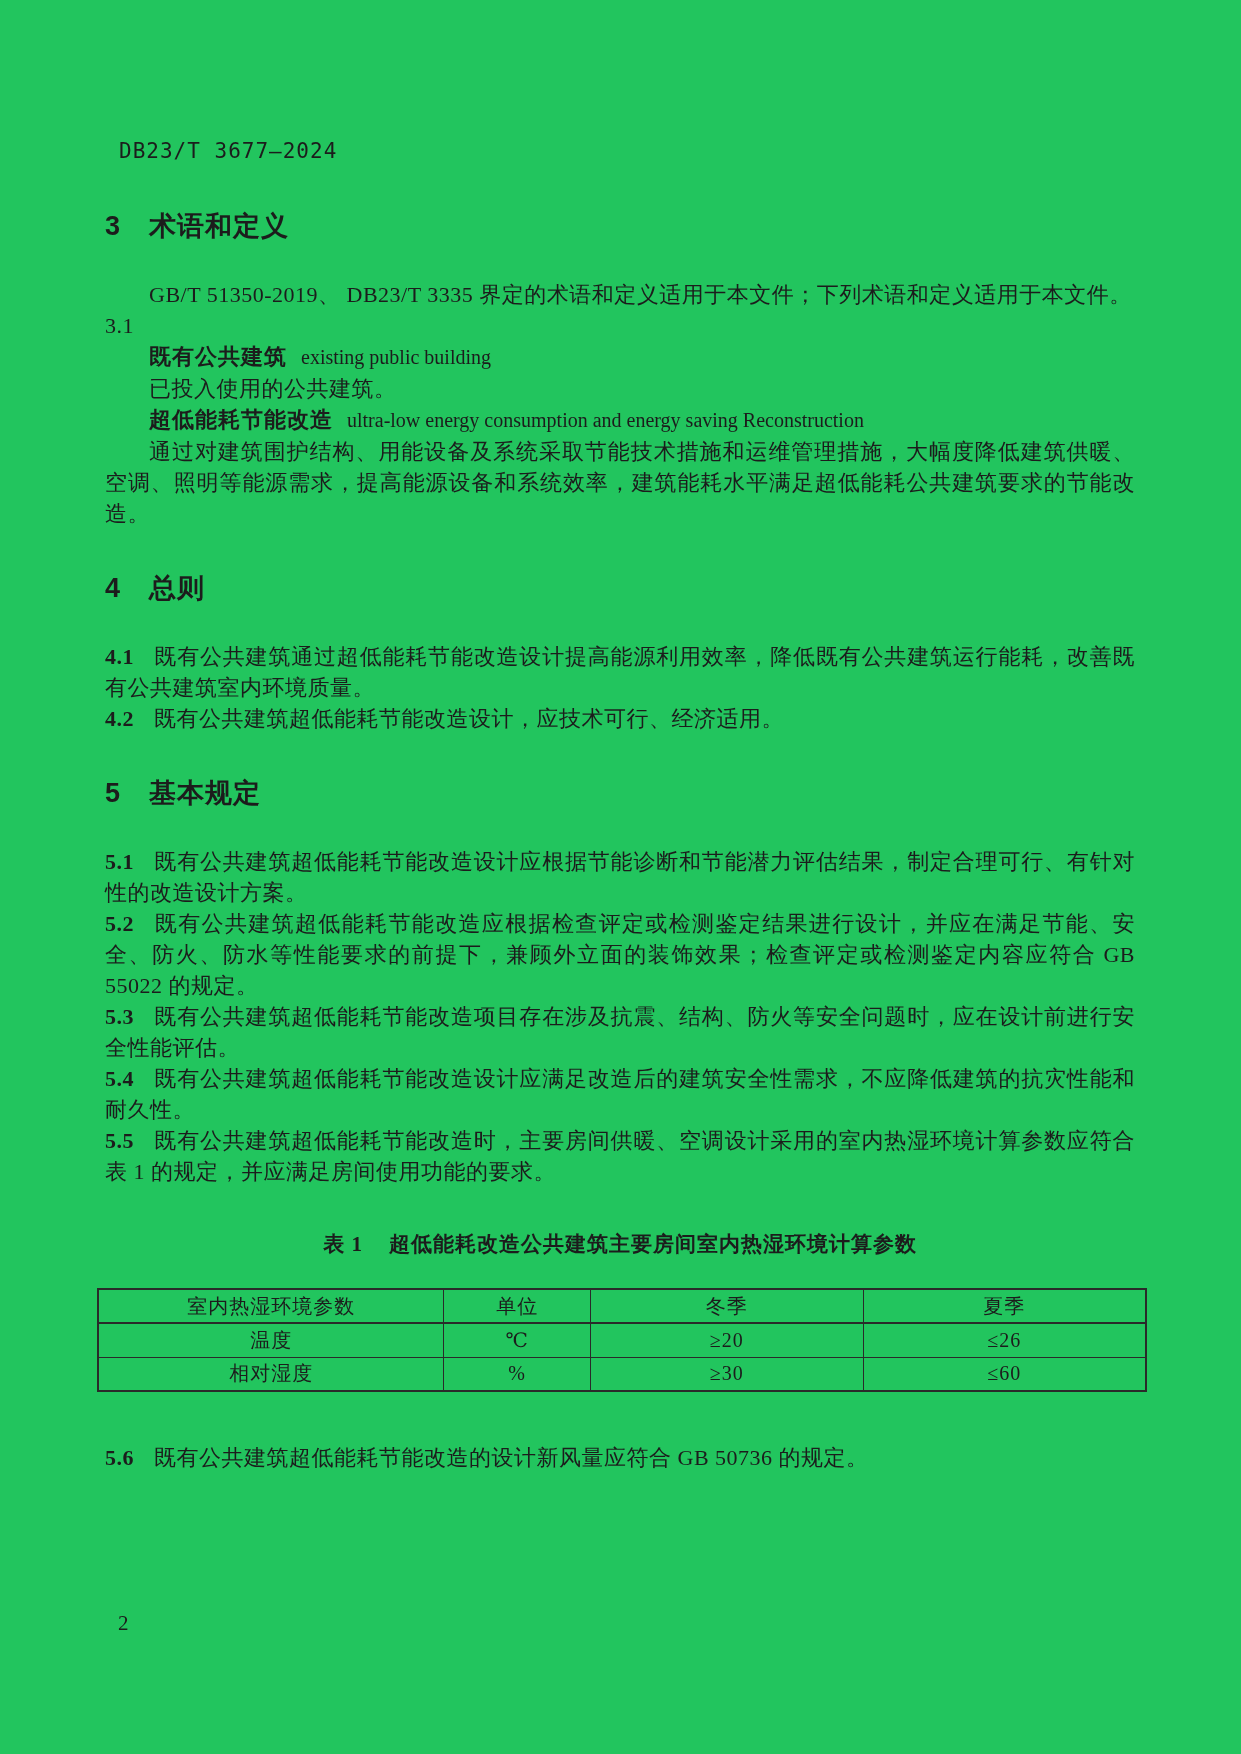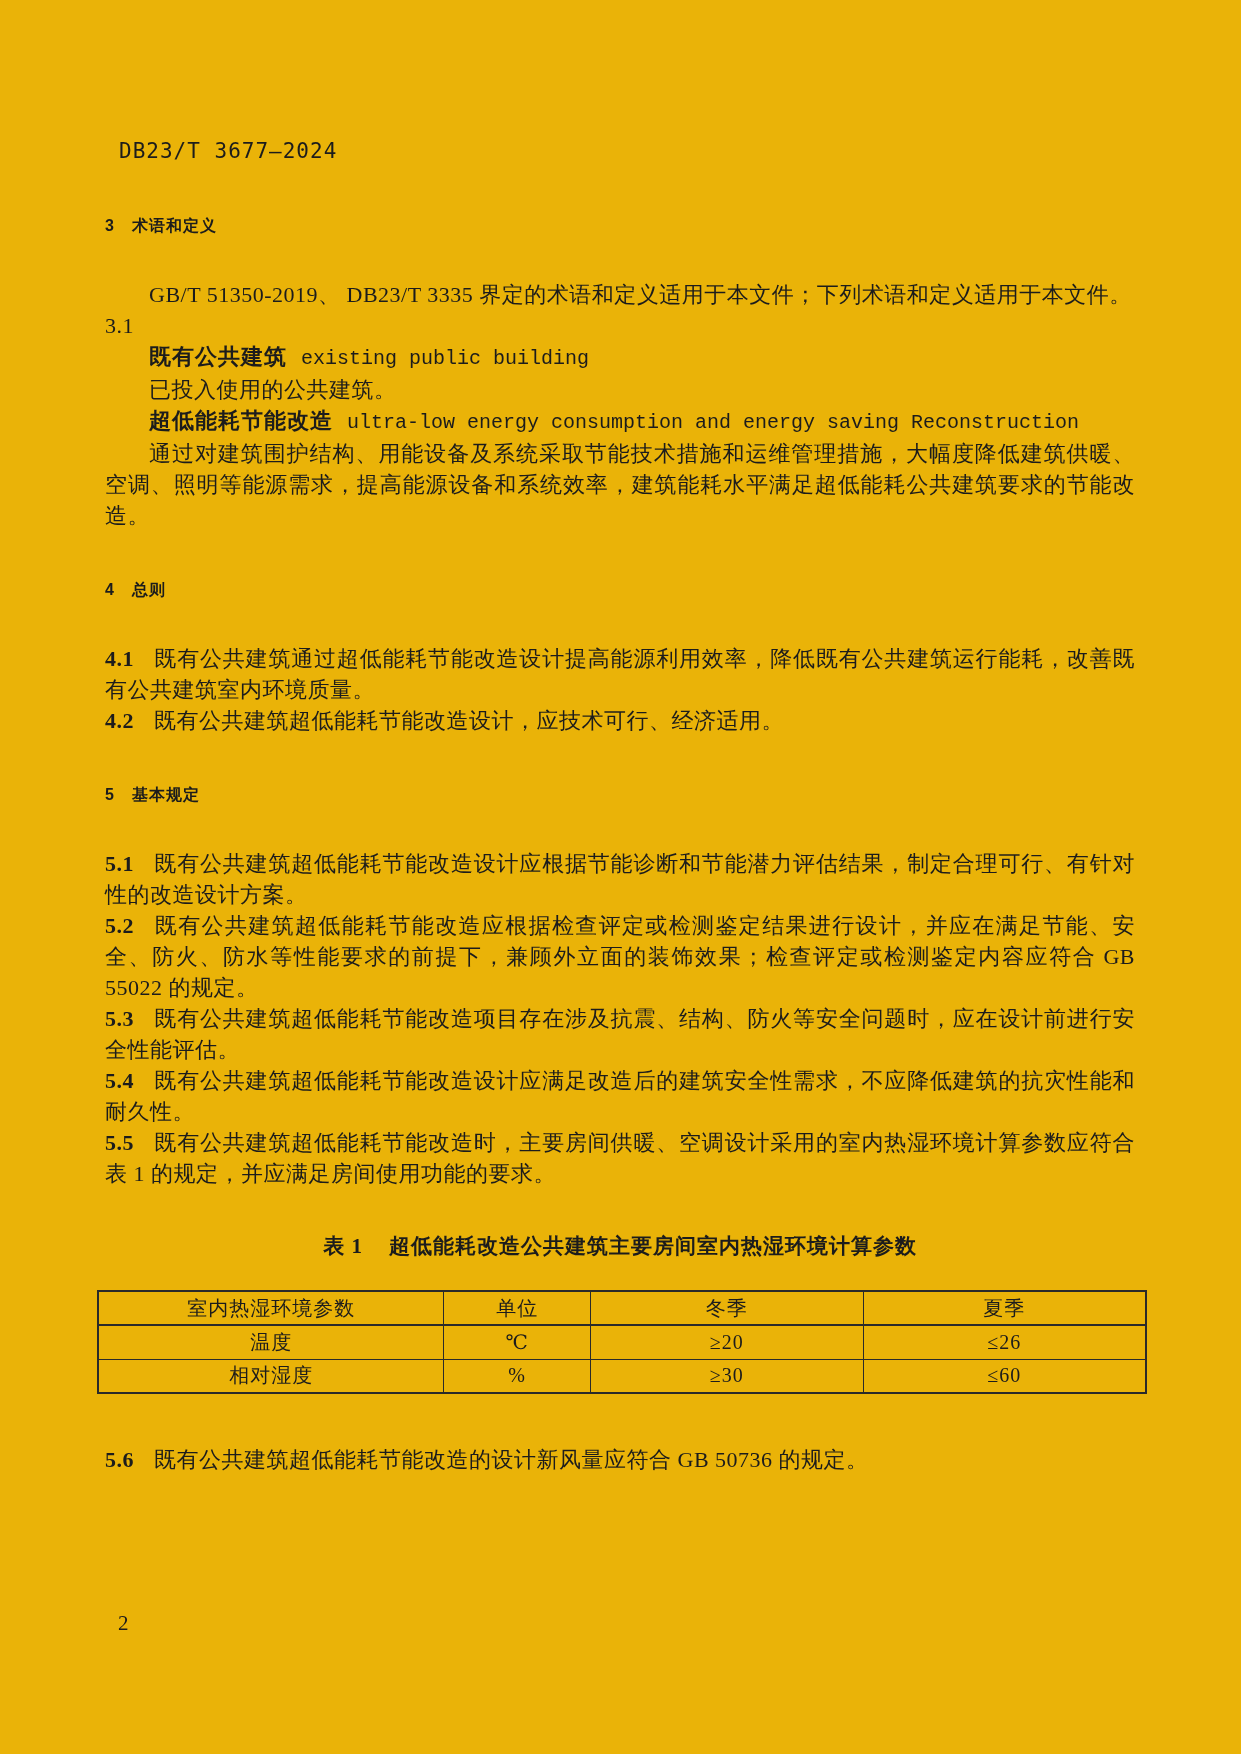--- a/index.html
+++ b/index.html
@@ -1,54 +1,54 @@
 <!DOCTYPE html>
 <html><head>
 <meta charset="utf-8">
 <style>
   * { box-sizing: border-box; }
   html, body { margin: 0; padding: 0; background: #ffffff; }
   .page {
     position: relative;
     width: 1241px;
     height: 1754px;
-    background: #eab308;
+    background: #22c55e;
     color: #1c1c1c;
     font-family: "Liberation Serif", "DejaVu Serif", serif;
     font-size: 22px;
     line-height: 31px;
     padding: 136px 106px 0 105px;
     overflow: hidden;
   }
   .doc-code {
     font-family: "DejaVu Sans Mono", monospace;
     font-size: 21px;
     letter-spacing: 1px;
     margin-left: 14px;
   }
   p { margin: 0; text-align: justify; letter-spacing: 0.5px; }
   .ref-line { margin-top: 64px; text-indent: 44px; }
   h2.sec-heading {
     font-family: "Liberation Sans", "DejaVu Sans", sans-serif;
-    font-size: 16px;
+    font-size: 27px;
     font-weight: 700;
     line-height: 34px;
     margin: 42px 0 36px 0;
     letter-spacing: 1px;
   }
   .indent { text-indent: 44px; }
   .term-num { }
   .term-line { text-indent: 44px; }
   .term-cn {
     font-weight: 700;
     font-family: "Liberation Sans", "DejaVu Sans", sans-serif;
     letter-spacing: 1px;
   }
   .term-en {
-    font-family: Liberation Mono, monospace;
+    font-family: Liberation Serif, serif;
     font-size: 20px;
     margin-left: 14px;
     letter-spacing: 0;
   }
   .clause .num { margin-right: 20px; font-weight: bold; }
   .clause-group { margin-top: 36px; }
   .tbl-caption {
     font-family: Liberation Serif, serif;
     font-weight: 700;
     font-size: 21px;

